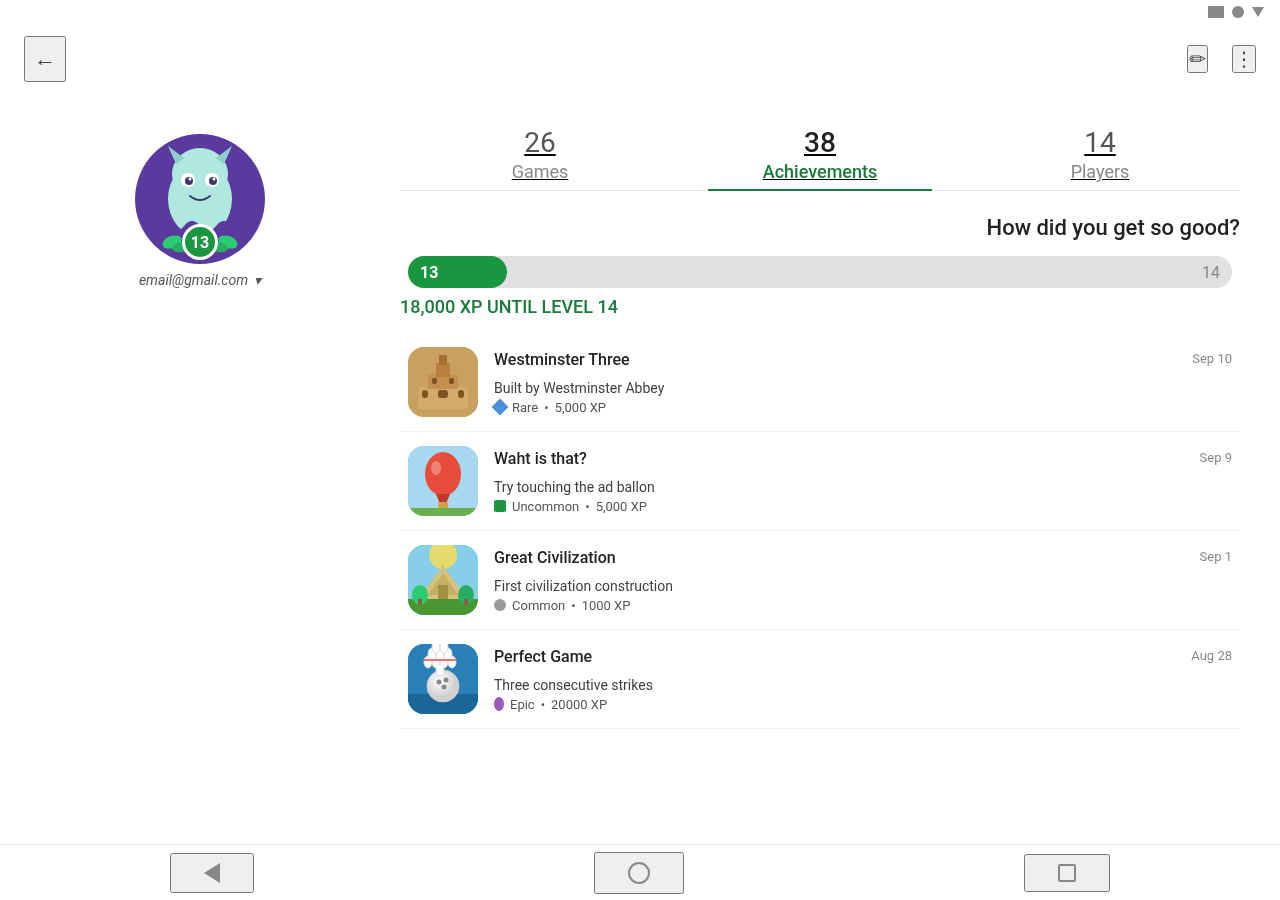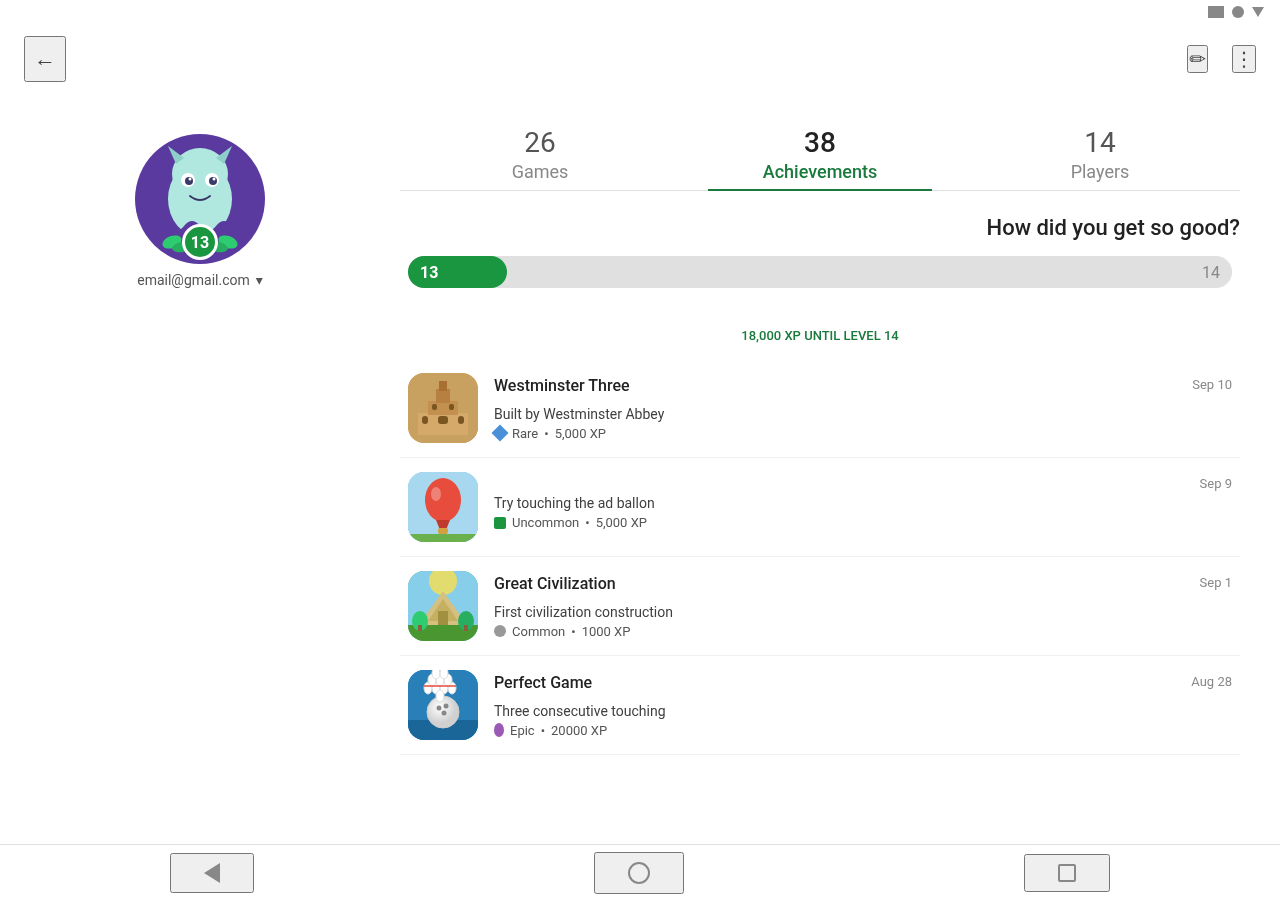--- a/index.html
+++ b/index.html
@@ -137,20 +137,21 @@
       font-weight: 400;
       color: #222;
       margin-top: 16px;
     }
     .email-row {
       display: flex;
       align-items: center;
       gap: 6px;
       margin-top: 8px;
       cursor: pointer;
+      font-style: italic;
     }
     .email-text {
       font-size: 14px;
       color: #555;
     }
     .chevron-down {
       font-size: 14px;
       color: #555;
     }
 
@@ -167,20 +168,21 @@
       border-bottom: 1px solid #e0e0e0;
     }
     .tab {
       flex: 1;
       display: flex;
       flex-direction: column;
       align-items: center;
       padding: 12px 16px 8px;
       cursor: pointer;
       position: relative;
+      text-decoration: underline;
     }
     .tab-number {
       font-size: 28px;
       font-weight: 400;
       color: #555;
     }
     .tab-label {
       font-size: 18px;
       color: #888;
       margin-top: 2px;
@@ -245,26 +247,25 @@
     }
     .xp-level-next {
       position: absolute;
       right: 12px;
       top: 50%;
       transform: translateY(-50%);
       color: #888;
       font-size: 16px;
     }
     .xp-until {
-      text-align: center;
-      font-size: 13px;
+      text-align: left;
+      font-size: 18px;
       color: #1a7a3c;
       font-weight: 500;
       margin-bottom: 16px;
-      margin-top: 32px;
     }
 
     
     .achievement-list {
       overflow-y: auto;
       flex: 1;
     }
     .achievement-item {
       display: flex;
       align-items: center;
@@ -501,20 +502,21 @@
               <rect x="30" y="56" width="10" height="6" rx="2" fill="#d4a040"></rect>
 
               <line x1="35" y1="64" x2="35" y2="68" stroke="#888" stroke-width="1.5"></line>
 
               <ellipse cx="28" cy="22" rx="5" ry="7" fill="rgba(255,255,255,0.3)"></ellipse>
 
               <rect x="0" y="62" width="70" height="8" rx="0" fill="#6ab04c"></rect>
             </svg>
           </div>
           <div class="achievement-info">
+            <div class="ach-title">Waht is that?</div>
             <div class="ach-desc">Try touching the ad ballon</div>
             <div class="ach-rarity">
               <span class="rarity-dot rarity-uncommon"></span>
               <span>Uncommon</span>
               <span>•</span>
               <span>5,000 XP</span>
             </div>
           </div>
           <div class="ach-date">Sep 9</div>
         </div>
@@ -590,21 +592,21 @@
               <ellipse cx="32" cy="26" rx="4" ry="6" fill="#fff" stroke="#ddd" stroke-width="1"></ellipse>
 
               <line x1="16" y1="16" x2="24" y2="16" stroke="#e74c3c" stroke-width="1.5"></line>
               <line x1="24" y1="16" x2="32" y2="16" stroke="#e74c3c" stroke-width="1.5"></line>
               <line x1="32" y1="16" x2="40" y2="16" stroke="#e74c3c" stroke-width="1.5"></line>
               <line x1="40" y1="16" x2="48" y2="16" stroke="#e74c3c" stroke-width="1.5"></line>
             </svg>
           </div>
           <div class="achievement-info">
             <div class="ach-title">Perfect Game</div>
-            <div class="ach-desc">Three consecutive touching</div>
+            <div class="ach-desc">Three consecutive strikes</div>
             <div class="ach-rarity">
               <span class="rarity-dot rarity-epic"></span>
               <span>Epic</span>
               <span>•</span>
               <span>20000 XP</span>
             </div>
           </div>
           <div class="ach-date">Aug 28</div>
         </div>
 

